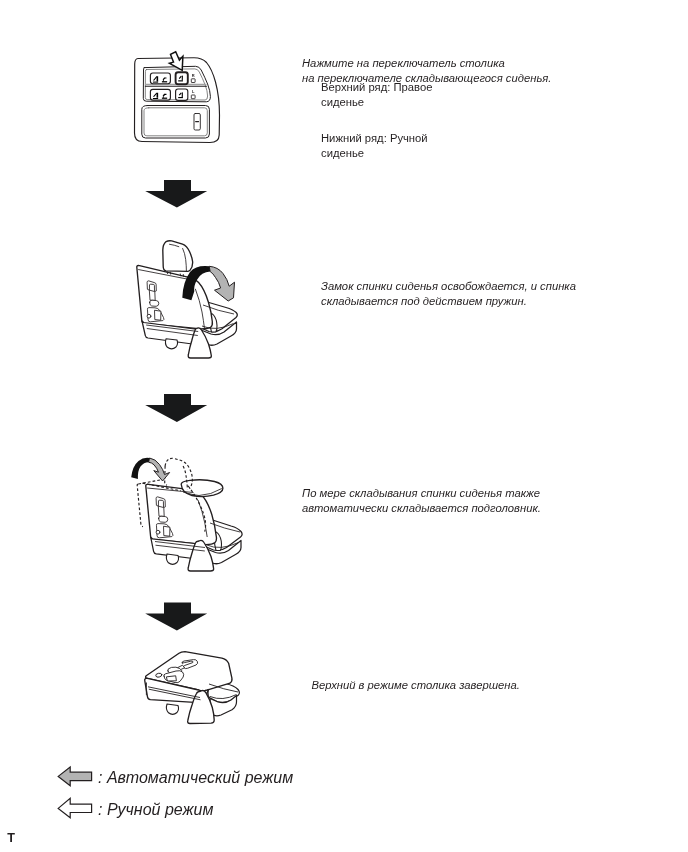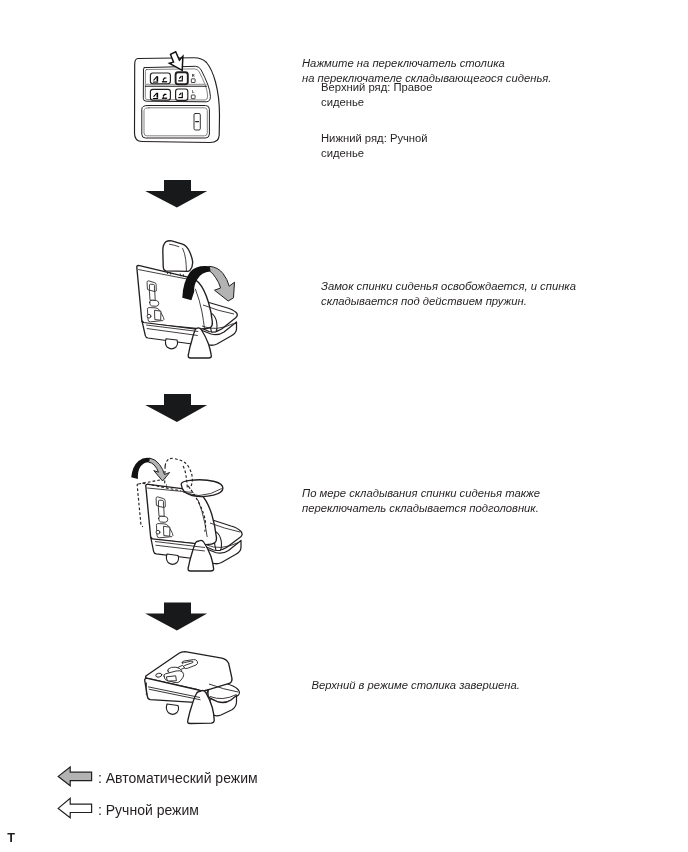--- a/index.html
+++ b/index.html
@@ -4,39 +4,39 @@
 <title>Seat Fold Procedure</title>
 <style>
   html,body{margin:0;padding:0;background:#ffffff;}
   body{width:688px;height:852px;position:relative;overflow:hidden;
        font-family:"Liberation Sans", sans-serif;color:#231f20;}
   *{-webkit-font-smoothing:antialiased;}
   svg text{-webkit-font-smoothing:antialiased;}
   .abs{position:absolute;}
   .txt{font-size:11.25px;line-height:15.1px;color:#231f20;white-space:pre-line;font-style:italic;}
   .note{font-size:11.25px;line-height:15.1px;color:#231f20;white-space:pre-line;}
-  .legend-label{font-size:14px;line-height:14px;color:#231f20;}
+  .legend-label{font-size:16px;line-height:14px;color:#231f20;font-style:italic;}
   .corner{font-size:12.6px;color:#231f20;font-weight:bold;}
   svg{display:block;overflow:visible;}
   .ill{position:absolute;left:0;top:0;}
 </style>
 </head>
 <body>
 
 <div class="abs txt" style="left:302px;top:56px;width:300px;">Нажмите на переключатель столика
 на переключателе складывающегося сиденья.</div>
 <div class="abs note" style="left:321px;top:80px;width:230px;">Верхний ряд: Правое
 сиденье</div>
 <div class="abs note" style="left:321px;top:131px;width:230px;">Нижний ряд: Ручной
 сиденье</div>
 
 <div class="abs txt" style="left:313px;top:278.5px;width:300px;margin-left:8px;">Замок спинки сиденья освобождается, и спинка
 складывается под действием пружин.</div>
 <div class="abs txt" style="left:302px;top:485.5px;width:300px;">По мере складывания спинки сиденья также
-переключатель складывается подголовник.</div>
+автоматически складывается подголовник.</div>
 <div class="abs txt" style="left:311.5px;top:677.5px;width:300px;">Верхний в режиме столика завершена.</div>
 
 <svg class="abs" style="left:0;top:0;" width="688" height="852" viewBox="0 0 688 852">
   <path d="M164.0 180.0 L191.0 180.0 L191.0 191.0 L207.2 191.0 L176.9 207.5 L145.2 191.0 L164.0 191.0 Z" fill="#18191a"></path>
   <path d="M164.0 394.0 L191.0 394.0 L191.0 405.0 L207.2 405.0 L176.9 421.9 L145.2 405.0 L164.0 405.0 Z" fill="#18191a"></path>
   <path d="M164.0 602.4 L191.0 602.4 L191.0 613.5 L207.2 613.5 L176.9 630.6 L145.2 613.5 L164.0 613.5 Z" fill="#18191a"></path>
 </svg>
 
 <svg class="abs" style="left:0;top:0;" width="688" height="852" viewBox="0 0 688 852">
   <path d="M70.2 767.0 L70.2 772.2 L91.6 772.2 L91.6 780.6 L70.2 780.6 L70.2 785.7 L58.2 776.4 Z" fill="#b3b3b3" stroke="#231f20" stroke-width="1.2" stroke-linejoin="miter"></path>

